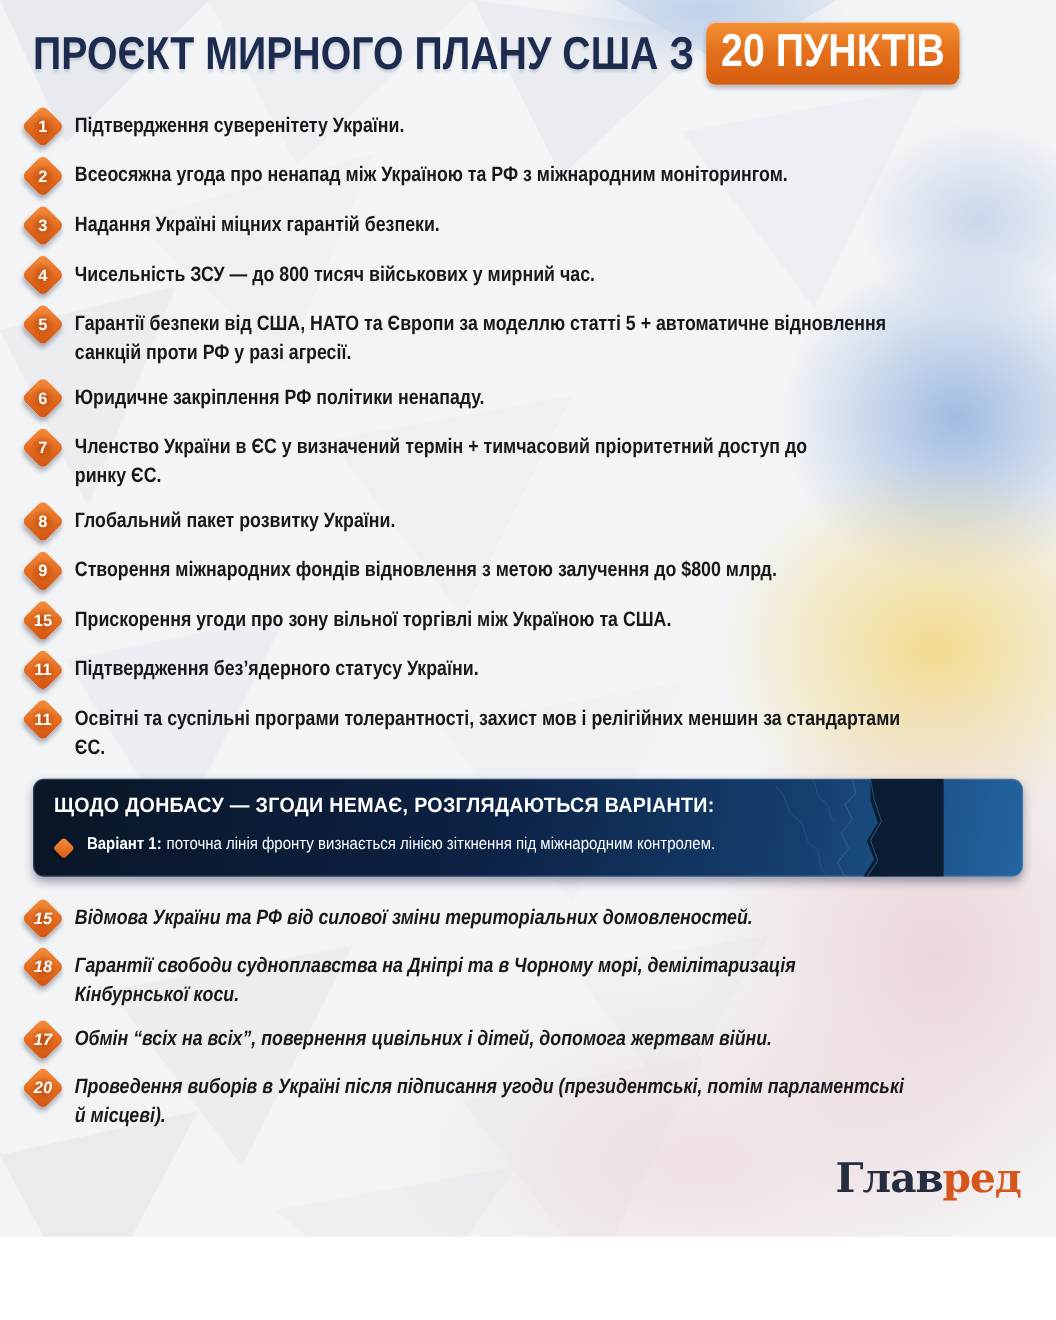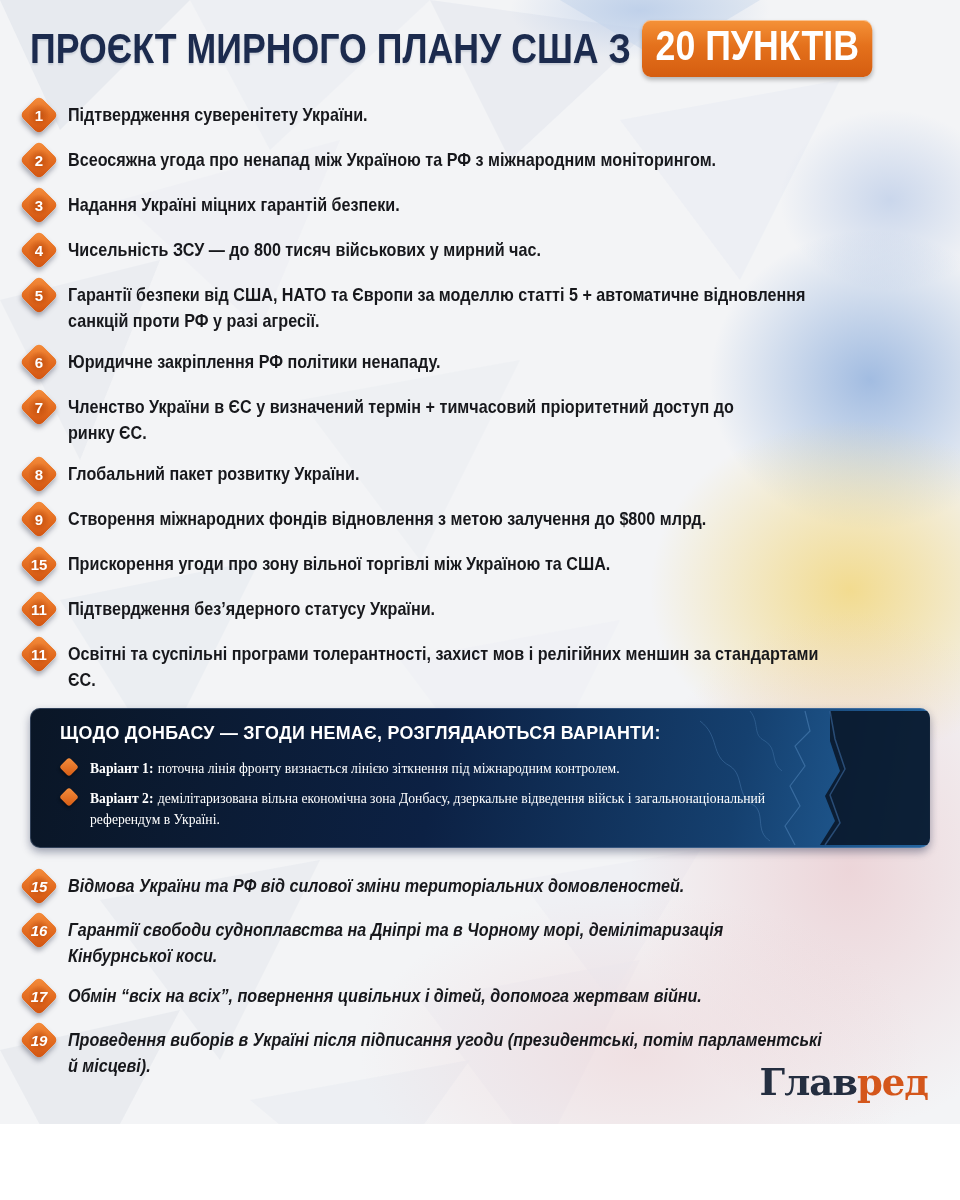--- a/index.html
+++ b/index.html
@@ -22,31 +22,31 @@
   .list{margin-top:25px;}
   .item{display:flex;align-items:flex-start;margin:0 0 15px 22px;}
   .list-bottom .item{margin-bottom:14px;font-style:italic;}
   .bm{width:34px;height:34px;flex:none;position:relative;margin:-4px 12px 0 0;}
   .bm-shape{position:absolute;left:3px;top:3px;right:3px;bottom:3px;transform:rotate(45deg);border-radius:6px;
     background:radial-gradient(circle at 50% 50%, rgba(186,72,10,.85) 0%, rgba(186,72,10,0) 56%),
                linear-gradient(135deg,#f6903f 0%,#e26a1e 55%,#cf5210 100%);
     box-shadow:2px 3px 5px rgba(70,75,95,.45);}
   .bm-num{position:absolute;left:0;top:0;right:0;bottom:0;display:flex;align-items:center;justify-content:center;color:#fff;font-size:15px;font-weight:700;}
   .txt{width:1040px;transform:scaleX(.85);transform-origin:0 0;font-size:19px;font-weight:700;line-height:26px;color:#17181c;white-space:pre-line;}
-  .donbas{position:relative;margin:6px 30px 18px;width:900px;box-sizing:border-box;border-radius:10px;padding:14px 30px 10px;overflow:hidden;
+  .donbas{position:relative;margin:6px 30px 18px;width:900px;box-sizing:border-box;border-radius:10px;padding:14px 19px 10px;overflow:hidden;
     background:linear-gradient(100deg,#0a1626 0%,#0c2144 45%,#15406f 78%,#2465a0 100%);
     box-shadow:0 4px 9px rgba(25,35,70,.4), inset 0 0 0 1px rgba(150,175,215,.28);}
   .donbas-map{position:absolute;right:0;top:0;height:100%;}
   .d-title{position:relative;color:#fff;font-weight:700;font-size:19px;letter-spacing:.3px;transform:scaleX(.94);transform-origin:0 0;white-space:nowrap;margin-bottom:13px;}
-  .variant{position:relative;display:flex;align-items:flex-start;margin-bottom:9px;font-family:Liberation Serif, serif;}
+  .variant{position:relative;display:flex;align-items:flex-end;margin-bottom:9px;}
   .v-marker{flex:none;width:14px;height:14px;transform:rotate(45deg);border-radius:3px;margin:3px 14px 0 2px;
     background:linear-gradient(135deg,#f6903f,#d55a12);box-shadow:1px 2px 3px rgba(0,0,0,.4);}
   .v-txt{width:952px;transform:scaleX(.88);transform-origin:0 0;color:#fff;font-size:15.5px;line-height:21px;white-space:pre-line;}
   .v-label{font-weight:700;margin-right:5px;}
-  .logo{position:absolute;right:32px;bottom:20px;z-index:3;font-family:"DejaVu Serif",serif;font-weight:700;font-size:37px;letter-spacing:-1px;margin-top:20px;}
+  .logo{position:absolute;right:32px;bottom:31px;z-index:3;font-family:"DejaVu Serif",serif;font-weight:700;font-size:37px;letter-spacing:-1px;margin-top:20px;}
   .logo-dark{color:#242e40;}
   .logo-orange{color:#d4561b;}
 </style>
 </head>
 <body>
 
 <div class="canvas">
 
   <svg class="bg-svg" width="960" height="1200" viewBox="0 0 960 1200">
     <rect width="960" height="1200" fill="#f3f4f6"></rect>
@@ -177,54 +177,49 @@
         <path d="M200,10 C220,25 210,45 230,55 C245,65 235,85 255,95 C265,105 255,120 270,130" stroke="#5e92c8" stroke-width="1" fill="none" opacity=".35"></path>
         <path d="M250,0 C260,12 252,24 265,30 C278,38 270,52 282,60" stroke="#5e92c8" stroke-width="1" fill="none" opacity=".3"></path>
         <path d="M330,0 L430,0 L430,134 L320,134 L335,110 L325,85 L340,60 L330,30 Z" fill="#081425" opacity=".85"></path>
         <path d="M330,0 L335,28 L345,58 L330,84 L340,112 L325,134" stroke="#3e6ca3" stroke-width="1.5" fill="none" opacity=".6"></path>
       </svg>
       <div class="d-title">ЩОДО ДОНБАСУ — ЗГОДИ НЕМАЄ, РОЗГЛЯДАЮТЬСЯ ВАРІАНТИ:</div>
       <div class="variant">
         <div class="v-marker"></div>
         <div class="v-txt"><span class="v-label">Варіант 1:</span><span>поточна лінія фронту визнається лінією зіткнення під міжнародним контролем.</span></div>
       </div>
-      <div class="variant">
-        <div class="v-marker"></div>
-        <div class="v-txt"><span class="v-label">Варіант 2:</span><span>демілітаризована вільна економічна зона Донбасу, дзеркальне відведення військ і загальнонаціональний
-референдум в Україні.</span></div>
-      </div>
     </div>
 
     <div class="list list-bottom">
       <div class="item">
           <div class="bm">
             <div class="bm-shape"></div>
             <span class="bm-num">15</span>
           </div>
           <div class="txt">Відмова України та РФ від силової зміни територіальних домовленостей.</div>
         </div>
       <div class="item">
           <div class="bm">
             <div class="bm-shape"></div>
-            <span class="bm-num">16</span>
+            <span class="bm-num">18</span>
           </div>
           <div class="txt">Гарантії свободи судноплавства на Дніпрі та в Чорному морі, демілітаризація
 Кінбурнської коси.</div>
         </div>
       <div class="item">
           <div class="bm">
             <div class="bm-shape"></div>
             <span class="bm-num">17</span>
           </div>
           <div class="txt">Обмін “всіх на всіх”, повернення цивільних і дітей, допомога жертвам війни.</div>
         </div>
       <div class="item">
           <div class="bm">
             <div class="bm-shape"></div>
-            <span class="bm-num">19</span>
+            <span class="bm-num">20</span>
           </div>
           <div class="txt">Проведення виборів в Україні після підписання угоди (президентські, потім парламентські й місцеві).</div>
         </div>
 
     </div>
 
   </div>
 
   <div class="logo">
     <span class="logo-dark">Глав</span><span class="logo-orange">ред</span>

